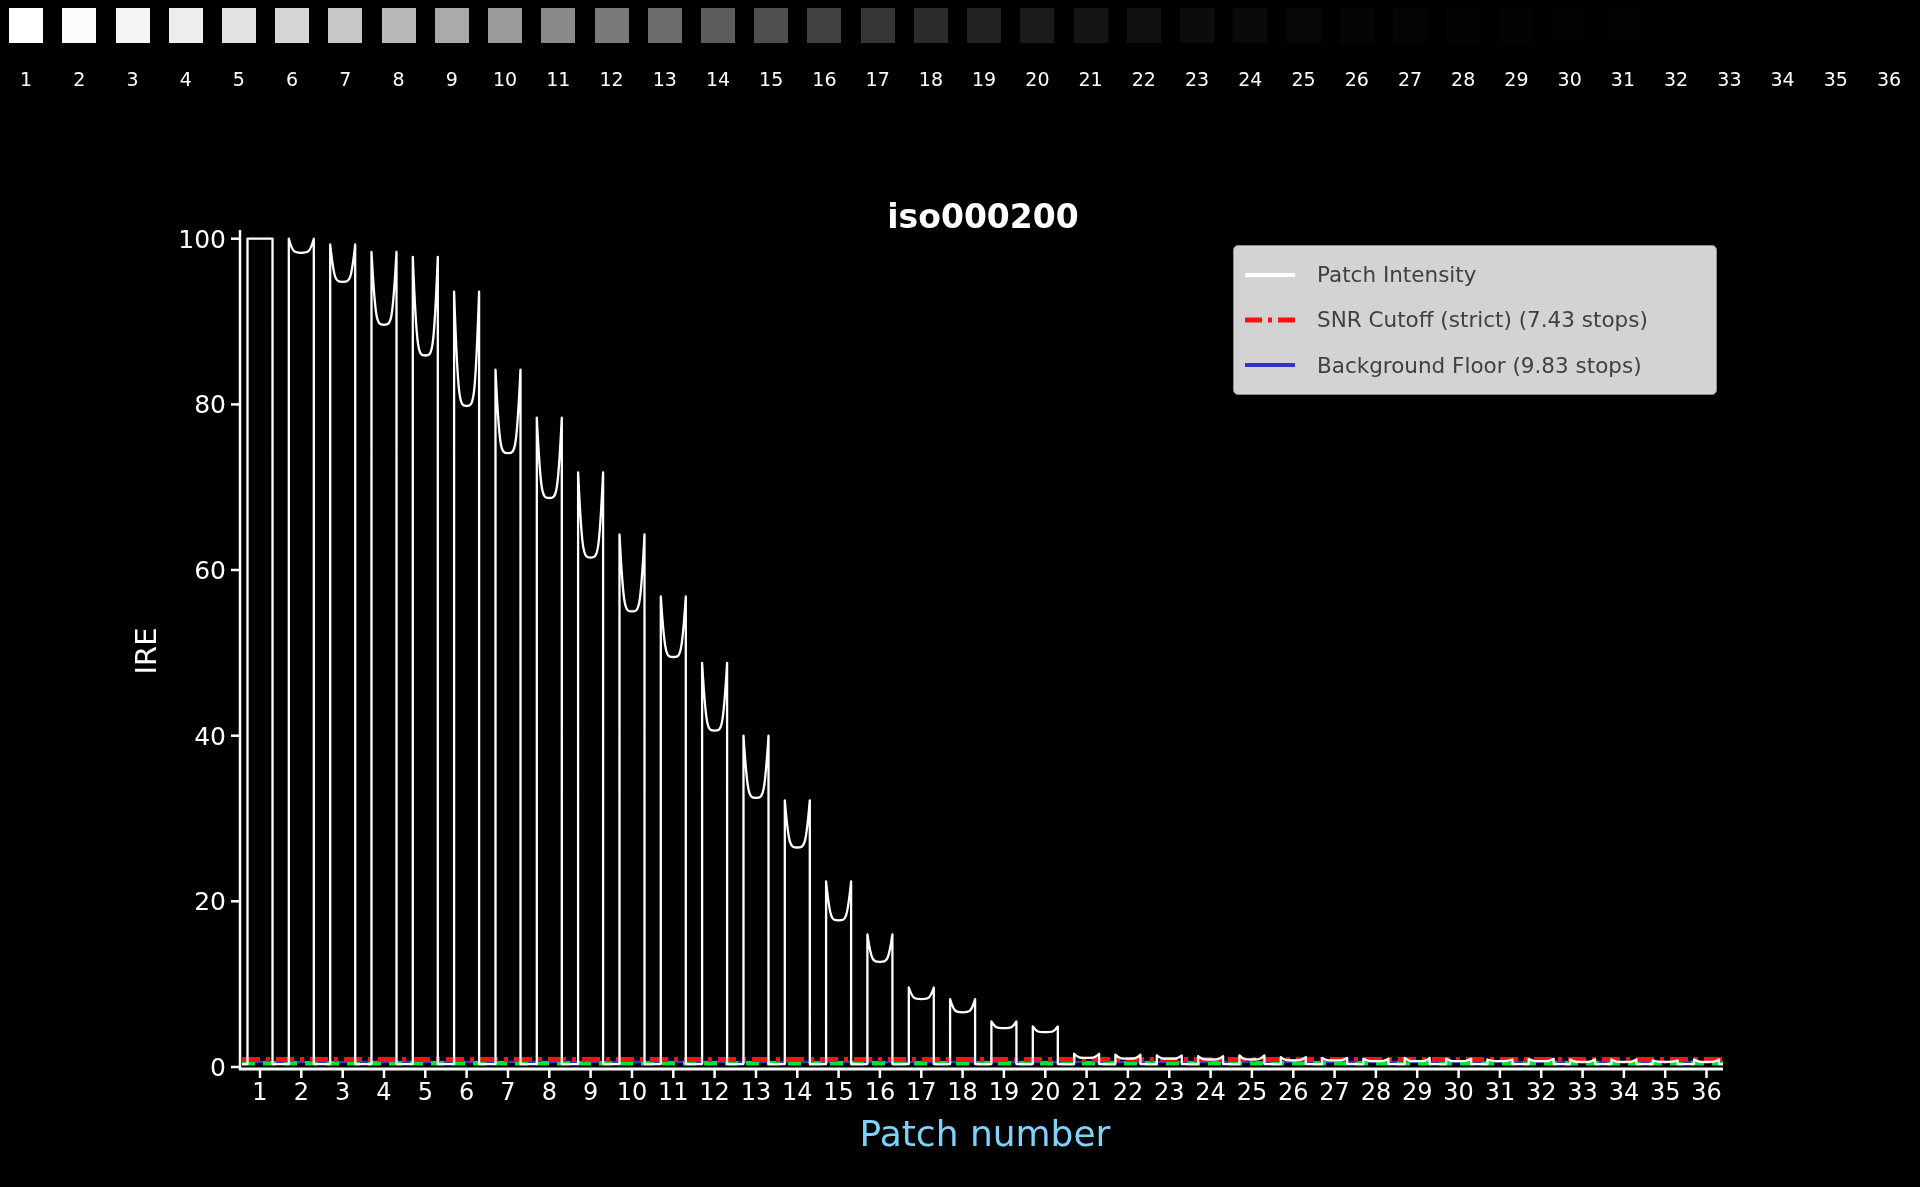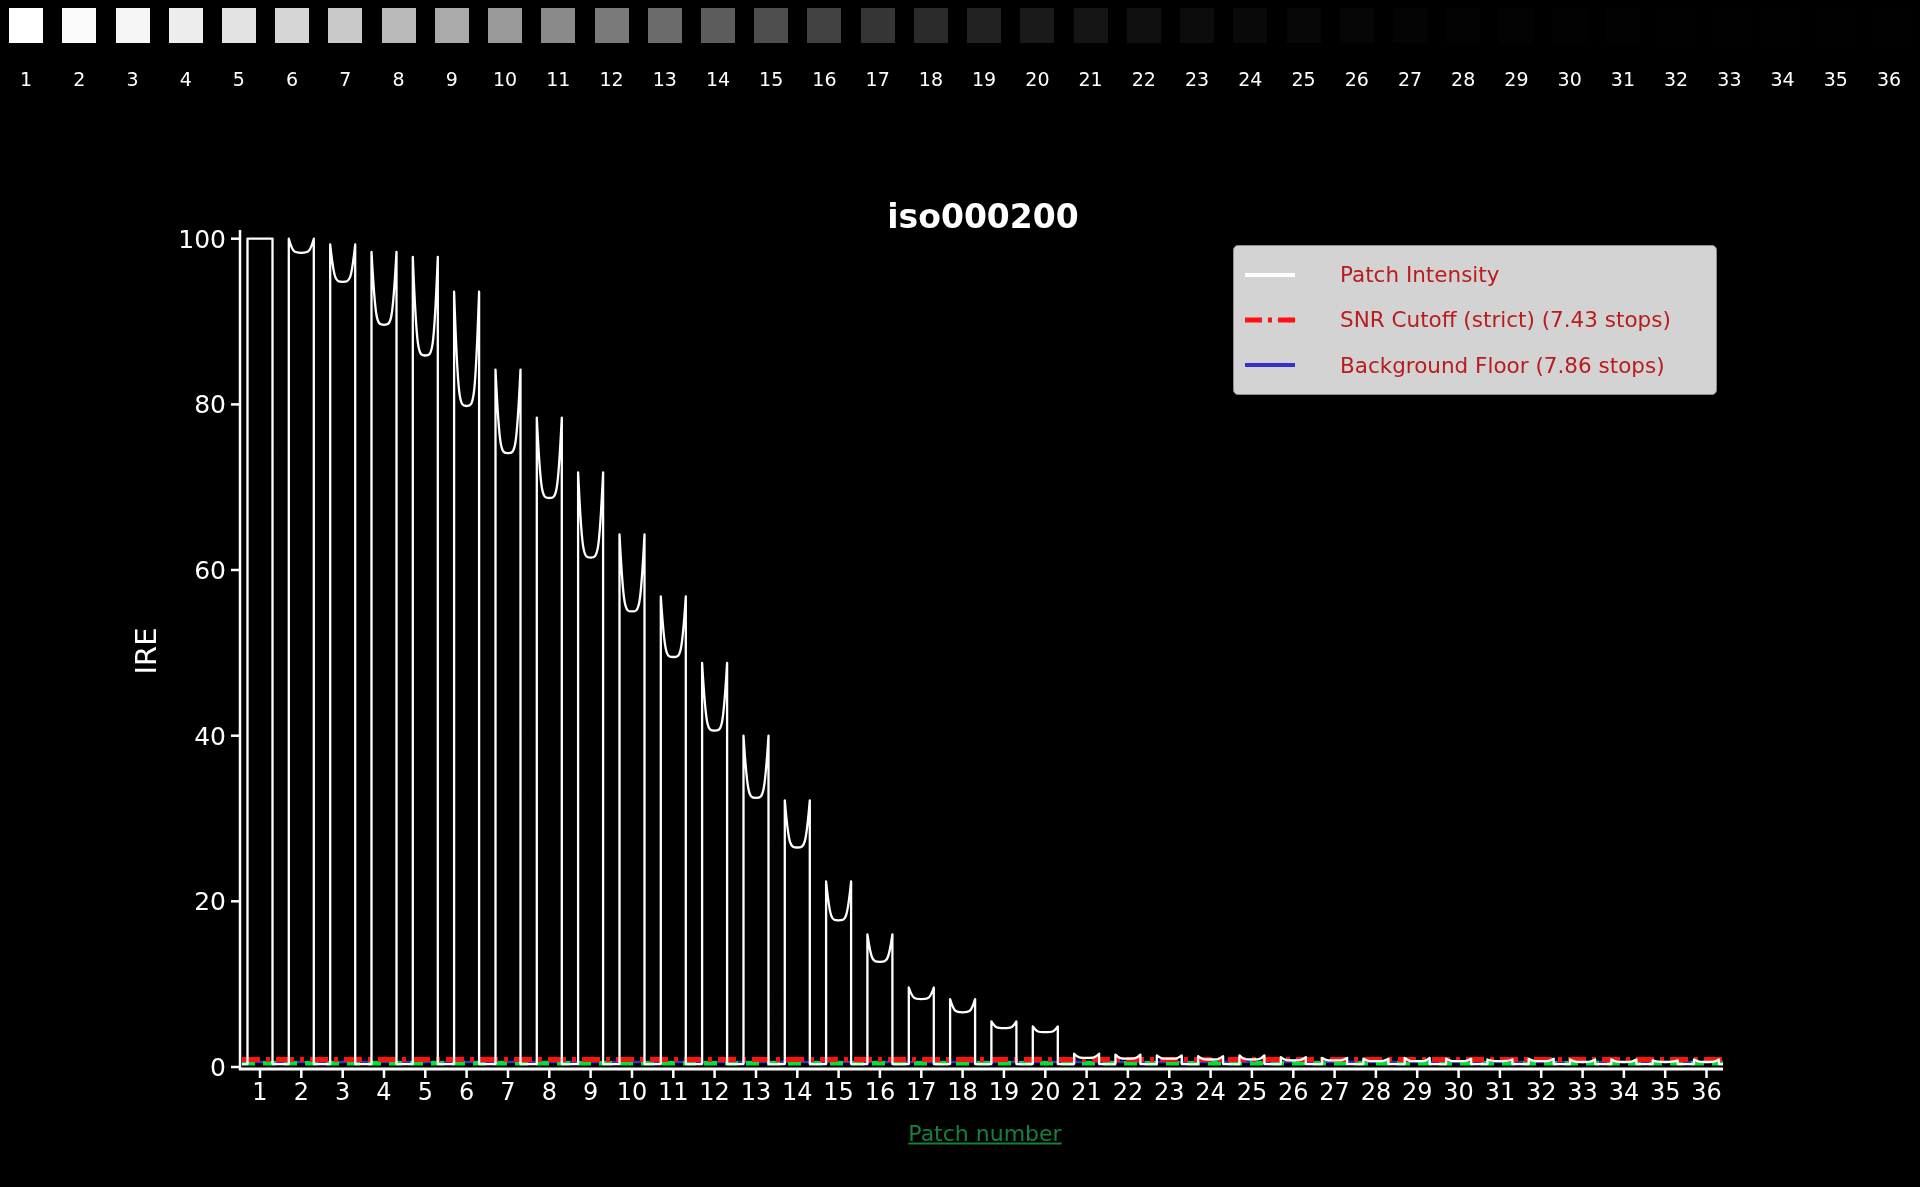--- a/index.html
+++ b/index.html
@@ -17,33 +17,33 @@
   #chart-title{
     position:absolute;left:983px;top:197px;transform:translateX(-50%);
     color:#fff;font-size:33px;font-weight:bold;white-space:nowrap;
   }
   #y-axis-label{
     position:absolute;left:146px;top:651px;transform:translate(-50%,-50%) rotate(-90deg);
     color:#fff;font-size:29px;white-space:nowrap;
   }
   #x-axis-label{
     position:absolute;left:985px;top:1133px;transform:translate(-50%,-50%);
-    color:#15803d;font-size:22px;white-space:nowrap;text-decoration:underline;
+    color:#7dd3fc;font-size:36px;white-space:nowrap;
   }
   #plot-svg{position:absolute;left:0;top:0;}
   
   #legend{
     position:absolute;left:1233px;top:245px;width:484px;height:150px;
     background:#d3d3d3;border:1px solid #8f8f8f;border-radius:5px;
     box-sizing:border-box;padding:6px 0 6px 10px;
     display:flex;flex-direction:column;justify-content:space-around;
   }
   .legend-row{display:flex;align-items:center;height:34px;}
   .legend-sample{flex:0 0 auto;margin-right:21px;}
-  .legend-label{color:#b91c1c;font-size:21.5px;white-space:nowrap;margin-left:23px;}
+  .legend-label{color:#404040;font-size:21.5px;white-space:nowrap;}
 </style>
 </head>
 <body>
 
 <div id="screen">
 
   <div id="patch-strip">
       <div class="swatch" style="left: 9px; background: rgb(255, 255, 255);"></div>
       <div class="swatch-num" style="left: 26px;">1</div>
       <div class="swatch" style="left: 62.2px; background: rgb(251, 251, 251);"></div>
@@ -226,18 +226,18 @@
       <div class="legend-row">
         <svg class="legend-sample" width="52" height="10">
             <line class="lsample" x1="1" y1="5" x2="51" y2="5" stroke="#ff1111" stroke-width="5" stroke-dasharray="17 6 4 6"></line>
           </svg>
         <span class="legend-label">SNR Cutoff (strict) (7.43 stops)</span>
       </div>
       <div class="legend-row">
         <svg class="legend-sample" width="52" height="10">
             <line class="lsample" x1="1" y1="5" x2="51" y2="5" stroke="#3232cd" stroke-width="4"></line>
           </svg>
-        <span class="legend-label">Background Floor (7.86 stops)</span>
+        <span class="legend-label">Background Floor (9.83 stops)</span>
       </div>
     </div>
   </div>
 
 </div>
 
 </body></html>

